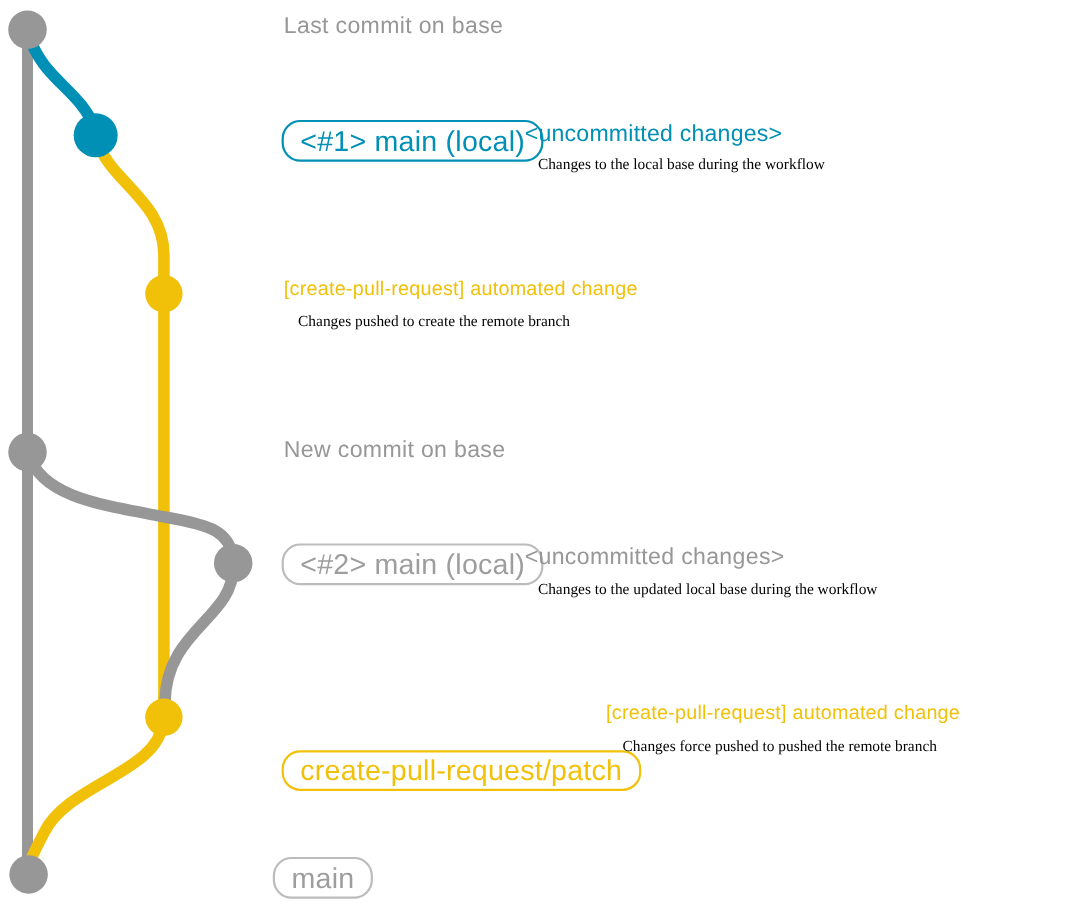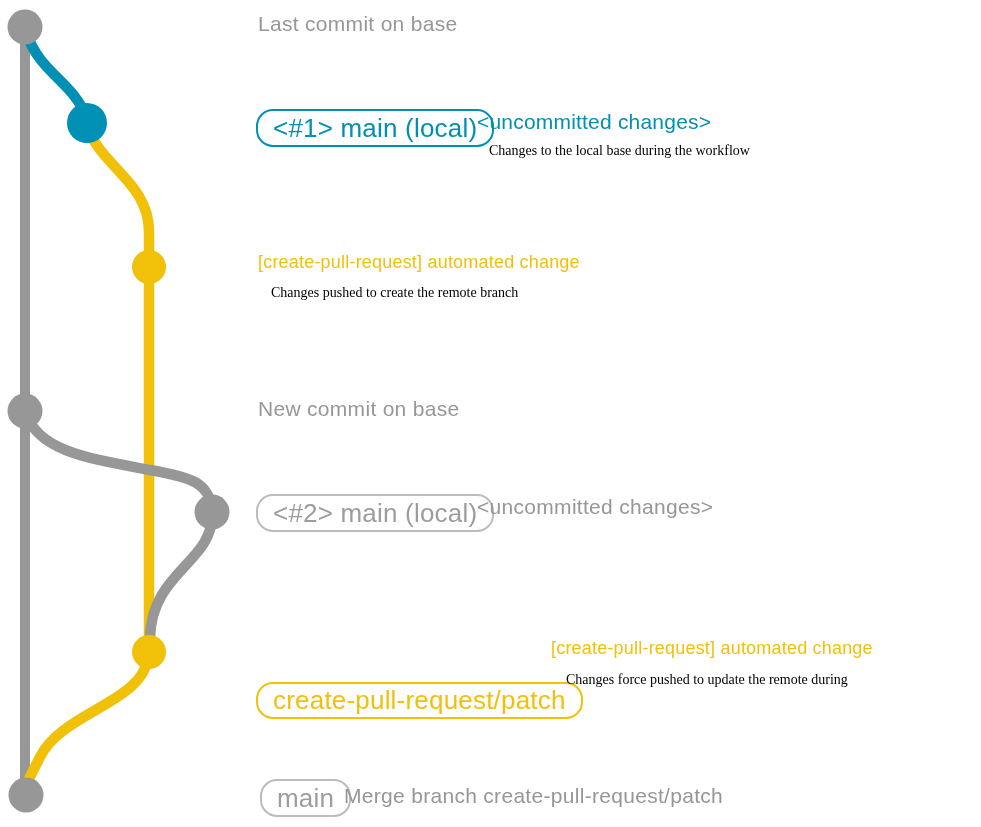--- a/index.html
+++ b/index.html
@@ -65,21 +65,21 @@
   <div class="lbl h-blue" style="left:477px;top:110px;">&lt;uncommitted changes&gt;</div>
   <div class="lbl desc" style="left:489px;top:143px;">Changes to the local base during the workflow</div>
 
   <div class="lbl h-yellow" style="left:258px;top:252px;">[create-pull-request] automated change</div>
   <div class="lbl h-gray" style="left:258px;top:397px;">New commit on base</div>
 
   <div class="lbl desc" style="left:271px;top:285px;">Changes pushed to create the remote branch</div>
 
   <div class="badge gray" style="left:256px;top:494px;min-width:207px;">&lt;#2&gt; main (local)</div>
   <div class="lbl h-gray" style="left:477px;top:495px;">&lt;uncommitted changes&gt;</div>
+  <div class="lbl desc" style="left:489px;top:529px;">Changes to the updated local base during the workflow</div>
 
   <div class="badge yellow" style="left:256px;top:637px;min-width:283px;height:37px;margin-top:45px;">create-pull-request/patch</div>
   <div class="lbl h-yellow" style="left:551px;top:638px;">[create-pull-request] automated change</div>
-  <div class="lbl desc" style="left:566px;top:672px;">Changes force pushed to update the remote during</div>
+  <div class="lbl desc" style="left:566px;top:672px;">Changes force pushed to pushed the remote branch</div>
 
-  <div class="badge gray" style="left:260px;top:779px;min-width:76px;">main</div>
-  <div class="lbl h-gray" style="left:344px;top:784px;">Merge branch create-pull-request/patch</div>
+  <div class="badge gray" style="left:248px;top:779px;min-width:76px;">main</div>
 
 </div>
 
 </body></html>

